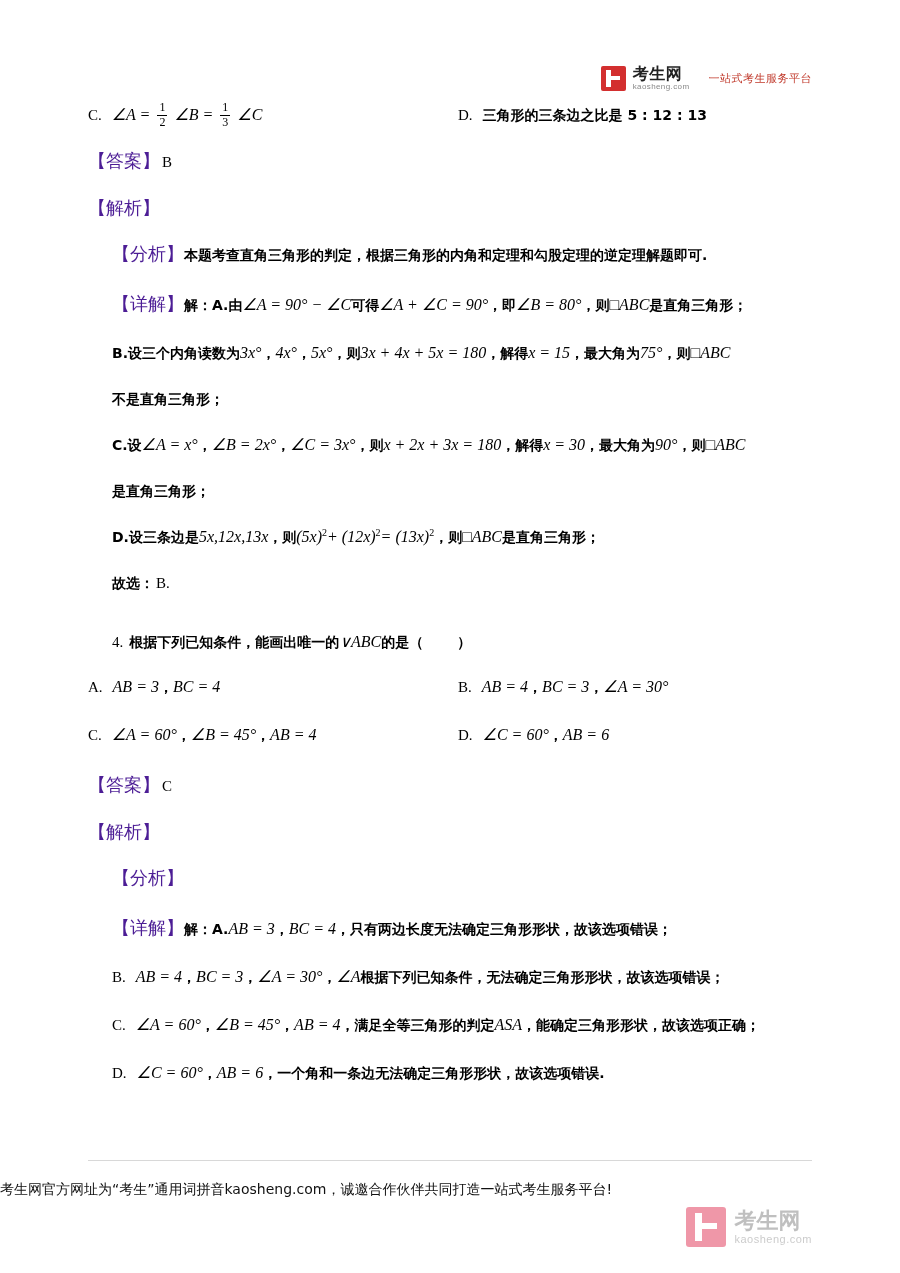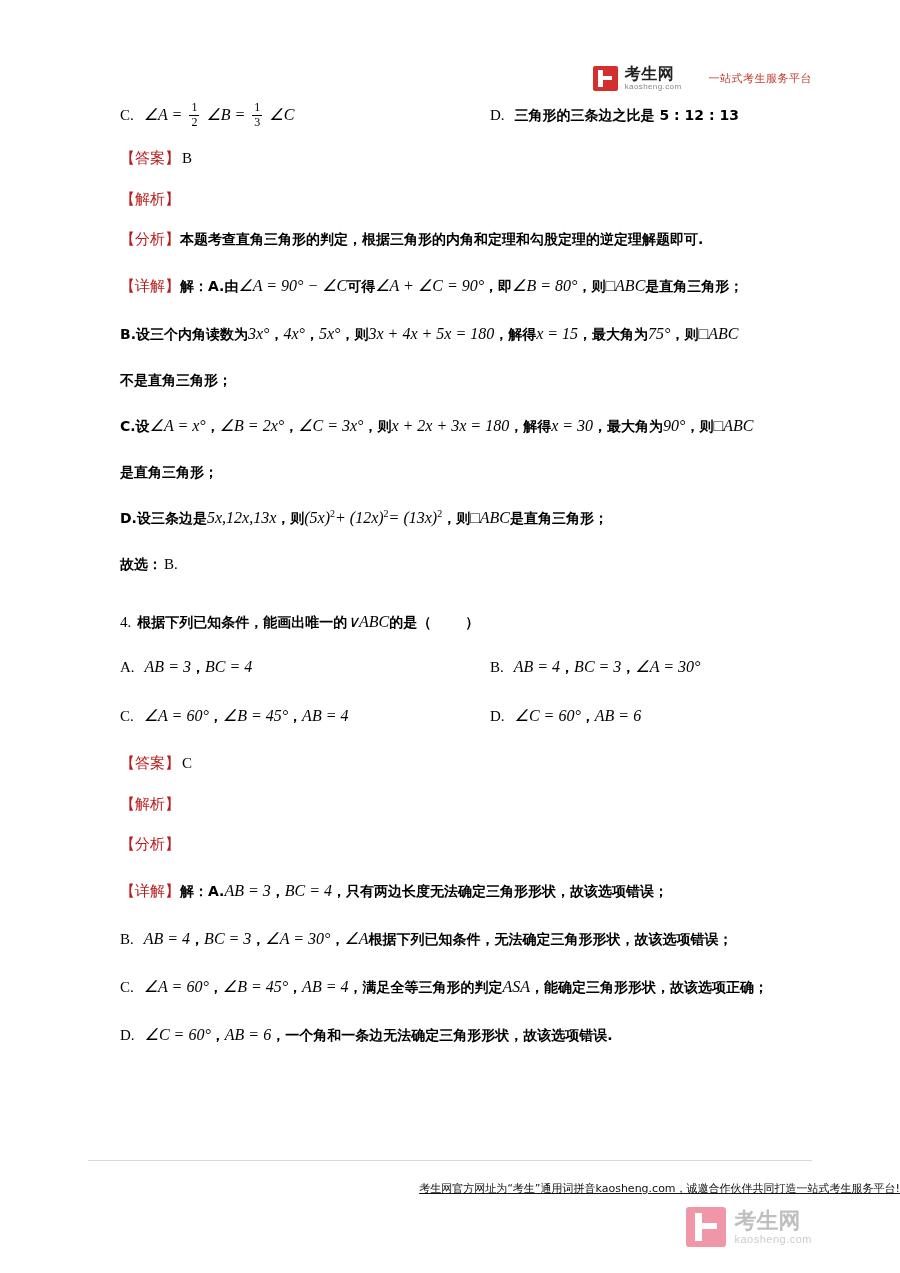--- a/index.html
+++ b/index.html
@@ -13,21 +13,21 @@
     font-family: "Liberation Serif", serif;
     color: #000000;
     position: relative;
     overflow: hidden;
   }
   .page {
     position: relative;
     width: 900px;
     height: 1273px;
     box-sizing: border-box;
-    padding: 0 120px;
+    padding: 0 88px;
   }
 
   
   .header {
     position: absolute;
     top: 66px;
     right: 88px;
     display: flex;
     align-items: center;
     gap: 7px;
@@ -72,21 +72,21 @@
   .logo-sub {
     font-family: "Liberation Sans", sans-serif;
     font-size: 8px;
     color: #888888;
     letter-spacing: 0.4px;
   }
   .logo-slogan {
     font-family: "Liberation Sans", sans-serif;
     font-size: 11px;
     color: #c0392b;
-    margin-left: 20px;
+    margin-left: 12px;
     letter-spacing: 0.5px;
   }
 
   
   .content {
     position: relative;
     padding-top: 100px;
     font-size: 15px;
     line-height: 1.9;
   }
@@ -124,30 +124,31 @@
   .frac .num { border-bottom: 1px solid #000; padding: 0 2px; }
   .frac .den { padding: 0 2px; }
   sup.exp { font-size: 10px; font-style: normal; vertical-align: super; }
 
   .cn {
     font-family: "DejaVu Sans", sans-serif;
     font-size: 14px;
     font-weight: bold;
   }
   .tag {
-    color: #b91c1c;
+    color: #4c1d95;
     font-family: "DejaVu Sans", sans-serif;
-    font-size: 15px;
+    font-size: 18px;
   }
   .para {
     margin-bottom: 16px;
     display: flex;
     align-items: baseline;
     flex-wrap: wrap;
     gap: 0;
+    margin-left: 24px;
   }
   .para .cn, .para .math { line-height: 2.0; }
   .ans-line { margin-bottom: 12px; }
   .ans-val {
     font-family: "Liberation Serif", serif;
     font-size: 15px;
     font-style: normal;
     margin-left: 2px;
   }
   .qnum {
@@ -162,25 +163,24 @@
 
   .q4 { margin-top: 28px; margin-bottom: 14px; }
   .opt-row { margin-bottom: 18px; }
 
   
   .footer-note {
     position: absolute;
     left: 0;
     right: 0;
     top: 1181px;
-    text-align: right;
+    text-align: left;
     font-family: "DejaVu Sans", sans-serif;
-    font-size: 11px;
+    font-size: 14px;
     color: #111111;
-    text-decoration: underline;
   }
   .footer-line {
     position: absolute;
     left: 88px;
     right: 88px;
     top: 1160px;
     border-top: 1px solid #d8d8d8;
   }
   .watermark {
     position: absolute;

